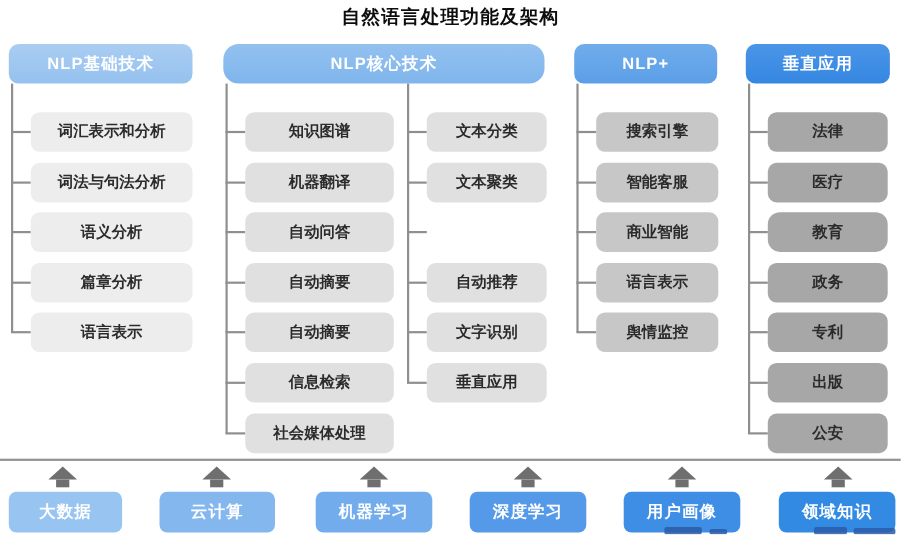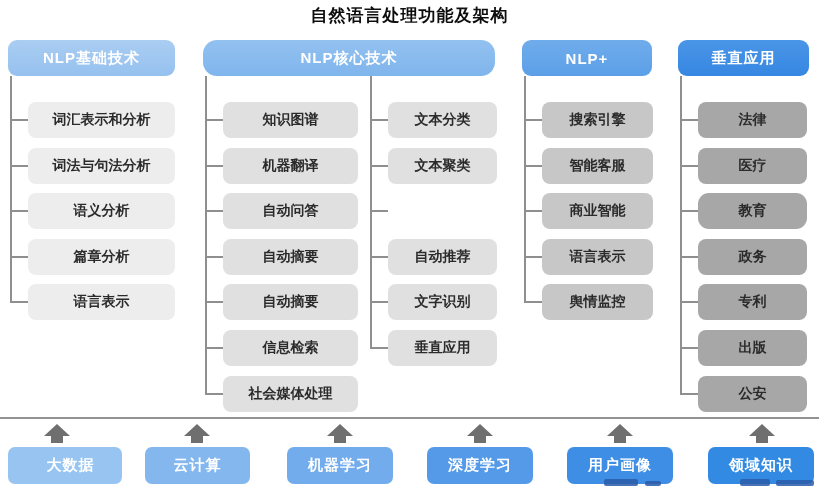--- a/index.html
+++ b/index.html
@@ -159,21 +159,21 @@
     </div>
   <div class="arrow" style="left:607px;">
       <div class="head"></div>
       <div class="stem"></div>
     </div>
   <div class="arrow" style="left:749px;">
       <div class="head"></div>
       <div class="stem"></div>
     </div>
 
-  <div class="bbox bb1" style="left:8px;width:103px;padding-left:11px;">大数据</div>
+  <div class="bbox bb1" style="left:8px;width:103px;">大数据</div>
   <div class="bbox bb2" style="left:145px;width:105px;">云计算</div>
   <div class="bbox bb3" style="left:287px;width:106px;">机器学习</div>
   <div class="bbox bb4" style="left:427px;width:106px;">深度学习</div>
   <div class="bbox bb5" style="left:567px;width:106px;">用户画像</div>
   <div class="bbox bb6" style="left:708px;width:106px;">领域知识</div>
 
   <div class="wm" style="left:604px;top:479px;width:34px;height:7px;"></div>
   <div class="wm" style="left:645px;top:481px;width:16px;height:5px;"></div>
   <div class="wm" style="left:740px;top:479px;width:30px;height:7px;"></div>
   <div class="wm" style="left:776px;top:480px;width:38px;height:6px;"></div>

